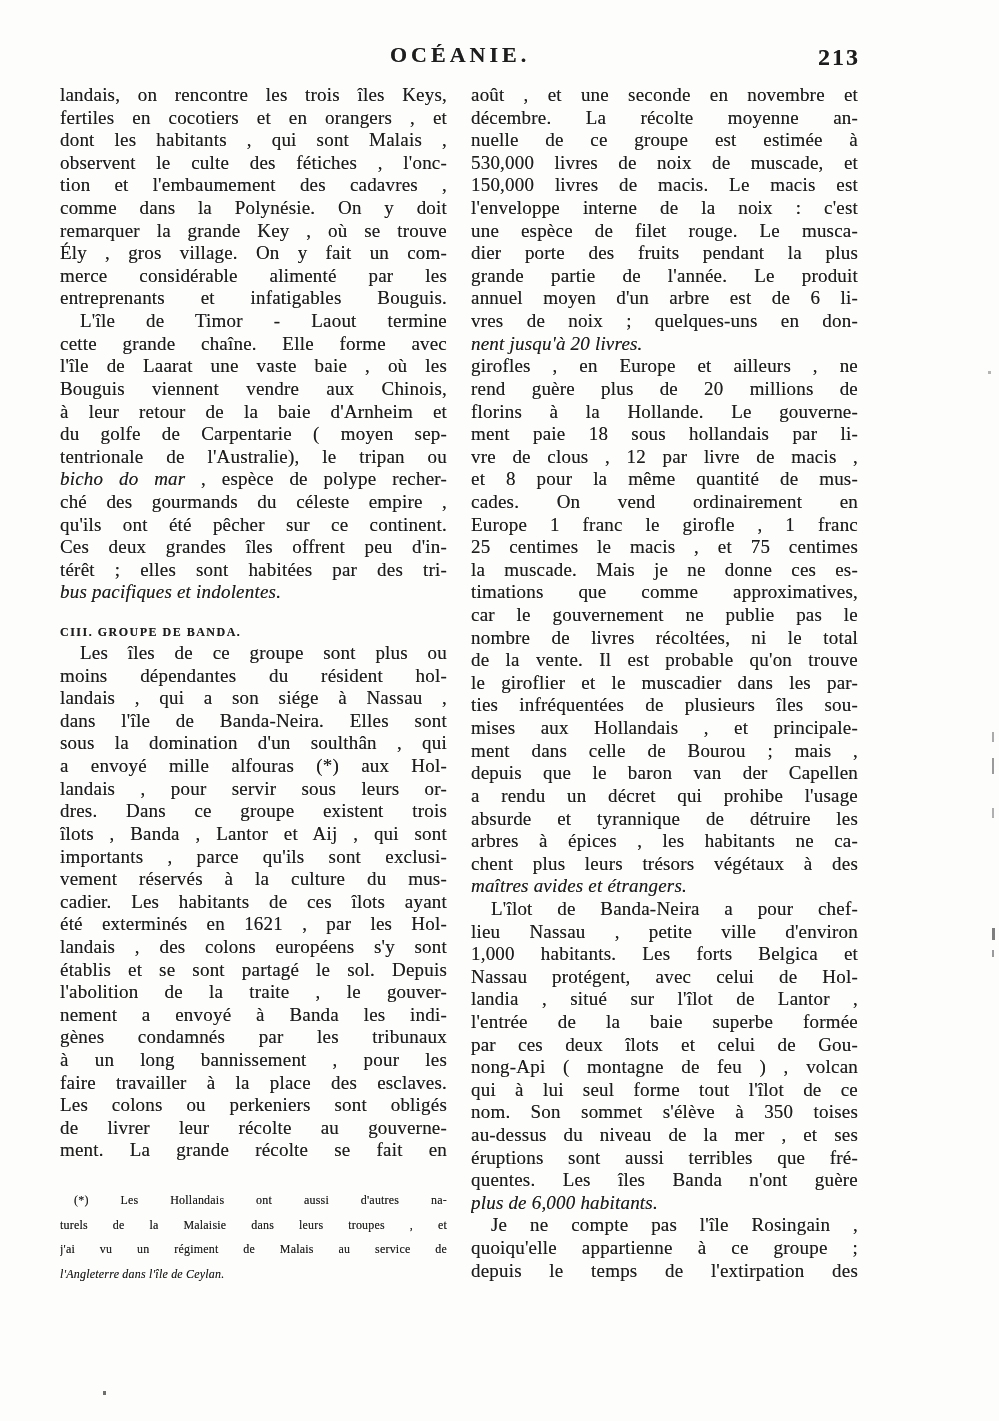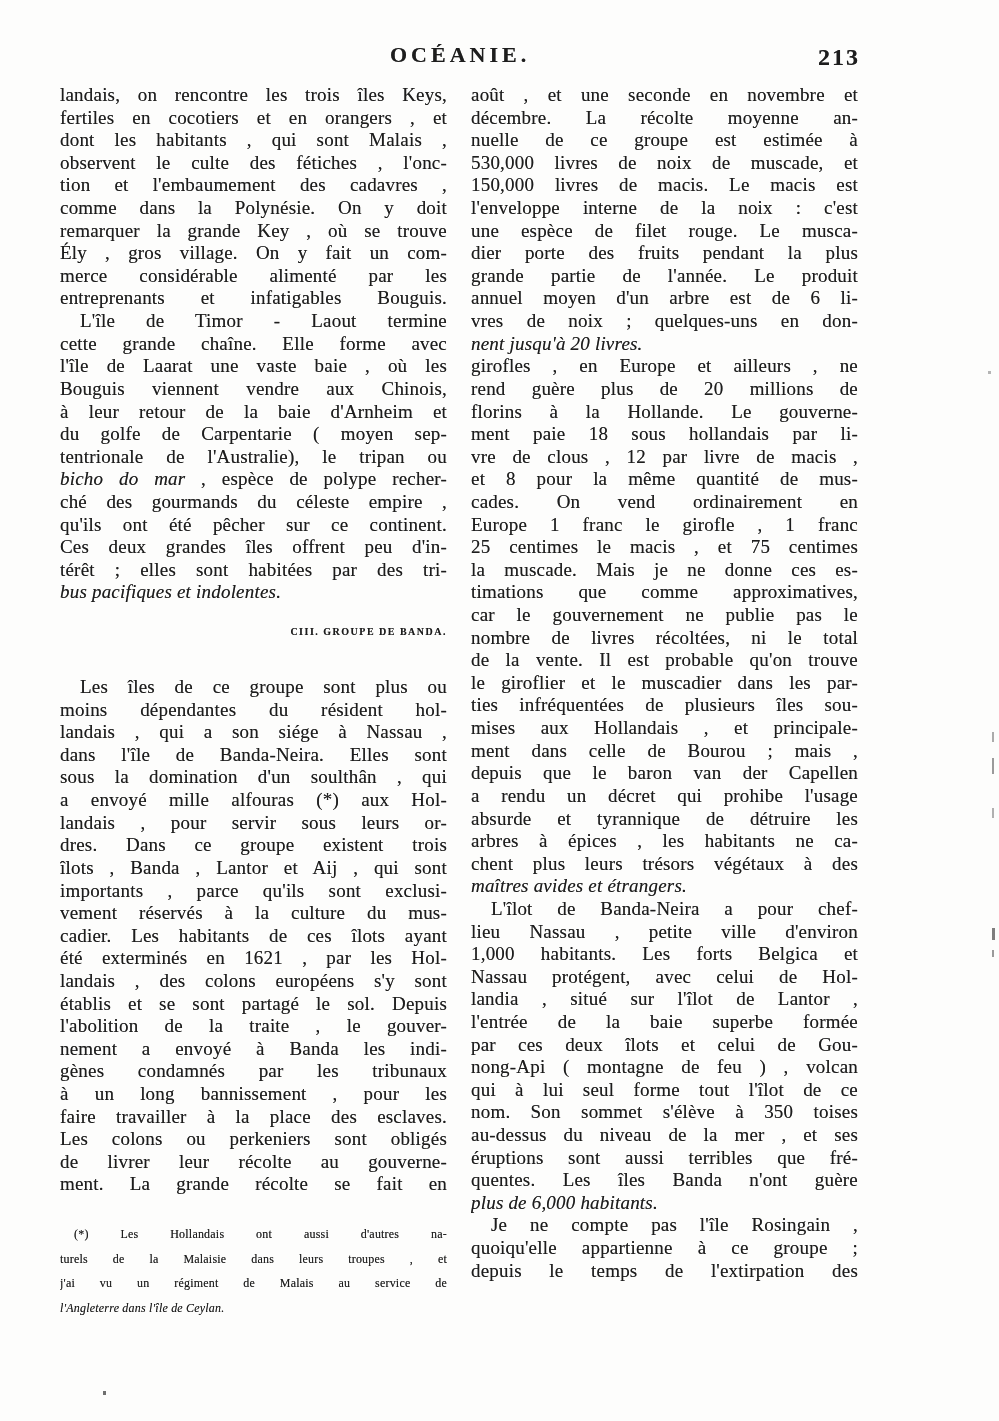--- a/index.html
+++ b/index.html
@@ -48,28 +48,27 @@
     overflow: hidden;
     white-space: normal;
     text-align: justify;
     text-align-last: justify;
     letter-spacing: 0.2px;
   }
   .line.end { text-align-last: left; font-style: italic; }
   .line.indent { text-indent: 20px; }
 
   .heading {
-    text-align: right;
-    font-size: 10px;
+    text-align: left;
+    font-size: 12px;
     font-weight: 700;
     letter-spacing: 1.5px;
     margin-top: 18px;
     height: 20px;
     line-height: 20px;
-    margin-bottom: 34px;
   }
   .footnote { margin-top: 26px; }
   .footnote .line {
     font-size: 12px;
     height: 24.6px;
     line-height: 24.6px;
   }
   .footnote .line.indent { text-indent: 14px; }
 
   .speck {

